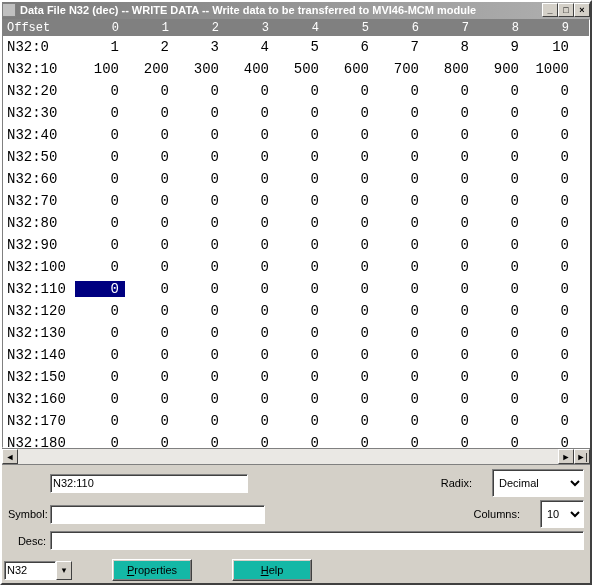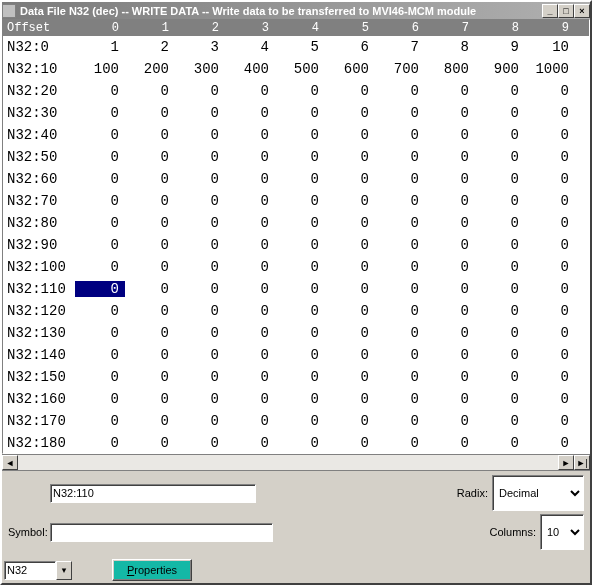--- a/index.html
+++ b/index.html
@@ -145,21 +145,21 @@
   input.sunken, select.sunken {
     font-family: "MS Sans Serif", sans-serif;
     font-size: 11px;
     background: #ffffff;
     border: 1px solid;
     border-color: #808080 #ffffff #ffffff #808080;
     box-shadow: inset 1px 1px 0 #404040;
     padding: 1px 2px;
     height: 19px;
   }
-  select.sunken { height: 36px; }
+  select.sunken { height: 28px; margin-left: 16px; }
   .btn {
     background: #14b8a6;
     border: 1px solid;
     border-color: #ffffff #404040 #404040 #ffffff;
     box-shadow: inset -1px -1px 0 #808080, inset 1px 1px 0 #d4d0c8;
     padding: 2px 0;
     width: 80px;
     height: 22px;
     font-family: "MS Sans Serif", sans-serif;
     font-size: 11px;
@@ -491,23 +491,28 @@
     </div>
     <div class="form-row">
       <div class="form-label">Symbol:</div>
       <input class="sunken" style="flex: 1 1 0%; max-width: 390px;" value="">
       <div style="flex:1"></div>
       <div style="margin-right:4px">Columns:</div>
       <select class="sunken" style="width:44px">
         <option>10</option>
       </select>
     </div>
+    <div class="form-row">
+      <div class="form-label">Desc:</div>
+      <input class="sunken" style="flex: 1 1 0%;" value="">
+    </div>
   </div>
 
   <div class="bottom-btns">
     <div style="display:flex;align-items:center;">
       <input class="sunken file-combo" value="N32" style="">
       <div class="sbtn" style="height:19px;line-height:17px">▾</div>
     </div>
     <button class="btn"><span class="ul">P</span><span>roperties</span></button>
+    <button class="btn"><span class="ul">H</span><span>elp</span></button>
   </div>
 
 </div>
 
 </body></html>

